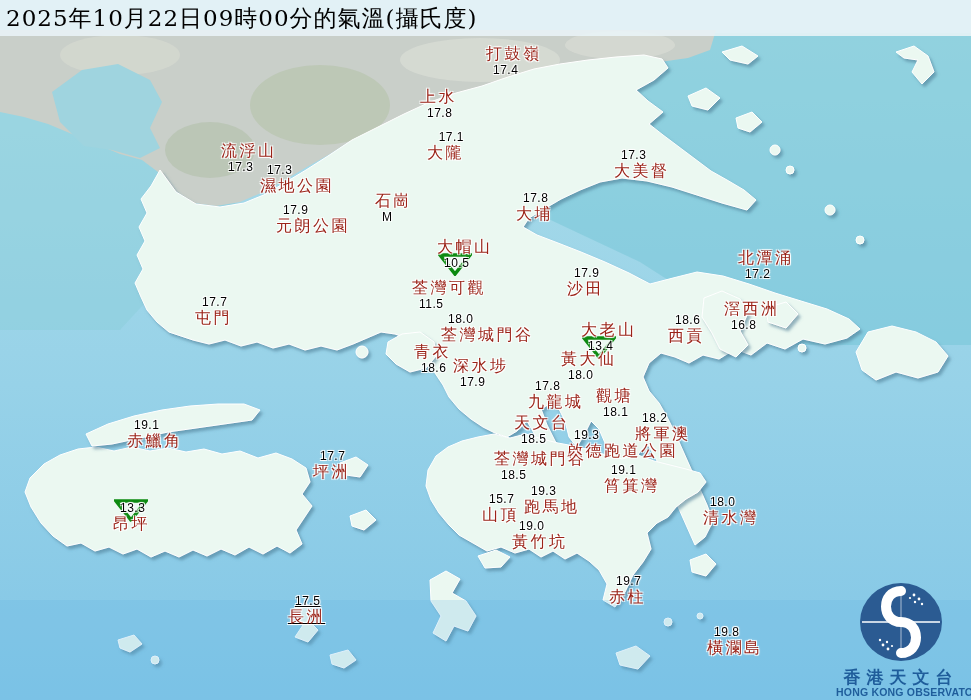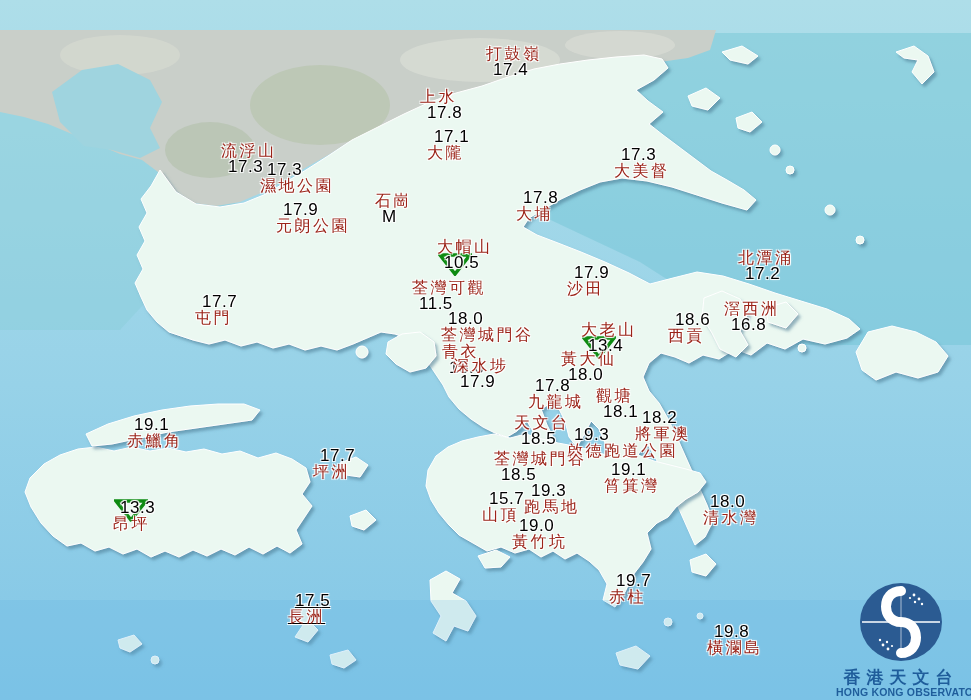--- a/index.html
+++ b/index.html
@@ -24,21 +24,21 @@
   .station .nm{
     position:relative;z-index:1;
     font-family:"DejaVu Serif","Liberation Serif",serif;
     font-size:16px;color:#9b2318;letter-spacing:2.5px;
     text-shadow:-1px -1px 0 rgba(255,255,255,.85),1px -1px 0 rgba(255,255,255,.85),
                 -1px 1px 0 rgba(255,255,255,.85),1px 1px 0 rgba(255,255,255,.85),0 0 3px #fff;
   }
   .station .vl{
     position:relative;z-index:1;padding-left:7px;
     font-family:"Liberation Sans","DejaVu Sans",sans-serif;
-    font-size:17px;color:#000;letter-spacing:.5px;
+    font-size:12px;color:#000;letter-spacing:.5px;
     text-shadow:-1px -1px 0 rgba(255,255,255,.85),1px -1px 0 rgba(255,255,255,.85),
                 -1px 1px 0 rgba(255,255,255,.85),1px 1px 0 rgba(255,255,255,.85),0 0 3px #fff;
   }
   .tri{position:absolute;left:1px;z-index:0;}
   .logo{position:absolute;left:836px;top:582px;width:130px;height:116px;z-index:6;text-align:center;}
   .logo-zh{
     font-family:"DejaVu Serif","Liberation Serif",serif;
     font-size:17px;font-weight:bold;color:#1f5d9b;letter-spacing:6px;line-height:18px;
   }
   .logo-en{
@@ -128,31 +128,34 @@
         <circle cx="790" cy="170" r="4"></circle>
       <circle cx="830" cy="210" r="5"></circle>
         <circle cx="860" cy="240" r="4"></circle>
       <path d="M722,52 L742,46 L758,56 L748,64 L730,60 Z"></path>
       <path d="M896,52 L914,46 L928,56 L934,72 L922,84 L912,72 L918,60 L904,58 Z"></path>
     </g>
 
     <rect x="0" y="600" width="971" height="100" fill="#5fb6e6" opacity="0.20"></rect>
   </svg>
 
+  <div class="title-bar">
+    <div class="title-text">2025年10月22日09時00分的氣溫(攝氏度)</div>
+  </div>
 
   <div class="station-layer">
       <div class="station" style="left: 478px; top: 46px;">
         <div class="nm">打鼓嶺</div>
         <div class="vl">17.4</div>
       </div>
       <div class="station" style="left: 412px; top: 89px;">
         <div class="nm">上水</div>
         <div class="vl">17.8</div>
       </div>
-      <div class="station" style="left: 419px; top: 129px;">
+      <div class="station" style="left: 419px; top: 129px; text-align: right;">
         <div class="vl">17.1</div>
         <div class="nm">大隴</div>
       </div>
       <div class="station" style="left: 213px; top: 143px;">
         <div class="nm">流浮山</div>
         <div class="vl">17.3</div>
       </div>
       <div class="station" style="left: 252px; top: 162px;">
         <div class="vl">17.3</div>
         <div class="nm">濕地公園</div>
@@ -208,21 +211,21 @@
         <div class="vl">13.4</div>
       </div>
       <div class="station" style="left: 660px; top: 312px;">
         <div class="vl">18.6</div>
         <div class="nm">西貢</div>
       </div>
       <div class="station" style="left: 716px; top: 301px;">
         <div class="nm">滘西洲</div>
         <div class="vl">16.8</div>
       </div>
-      <div class="station" style="left: 406px; top: 344px; margin-left: 28px;">
+      <div class="station" style="left: 406px; top: 344px;">
         <div class="nm">青衣</div>
         <div class="vl">18.6</div>
       </div>
       <div class="station" style="left: 445px; top: 358px;">
         <div class="nm">深水埗</div>
         <div class="vl">17.9</div>
       </div>
       <div class="station" style="left: 553px; top: 351px;">
         <div class="nm">黃大仙</div>
         <div class="vl">18.0</div>

